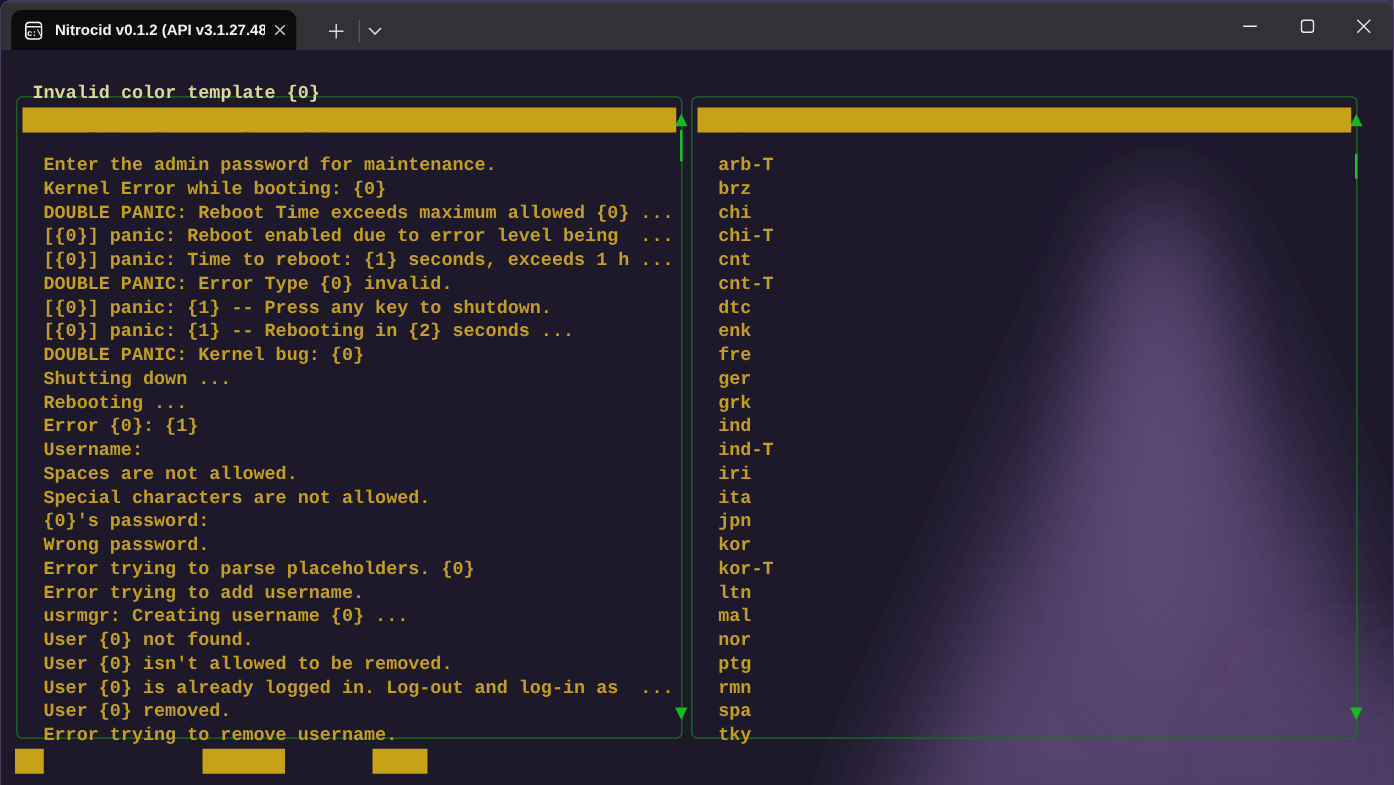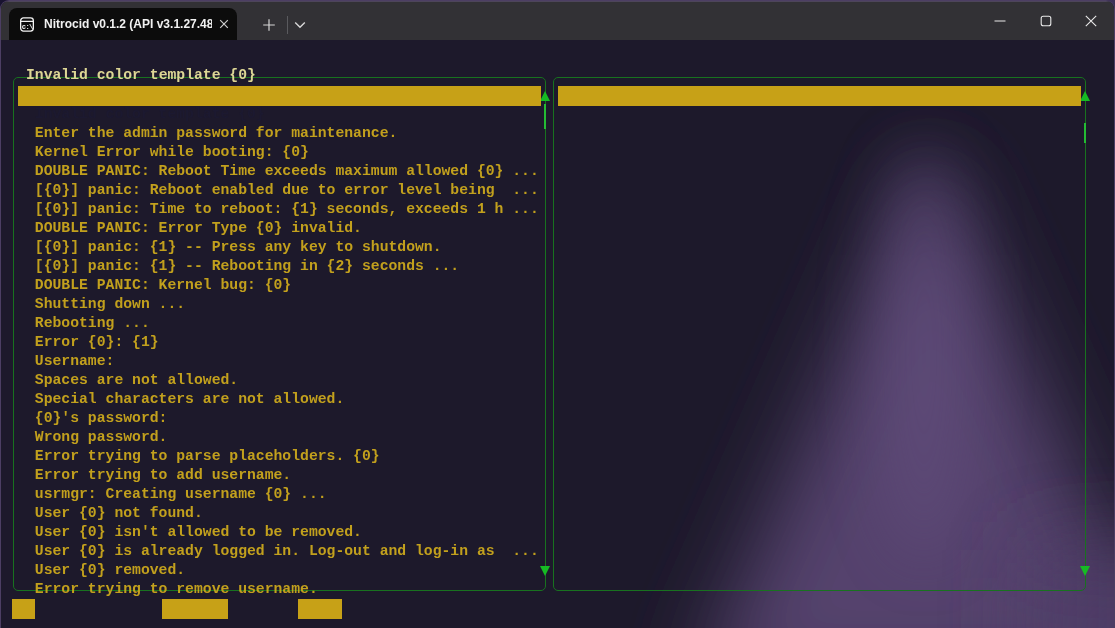--- a/index.html
+++ b/index.html
@@ -109,20 +109,46 @@
 {0}'s password:
 Wrong password.
 Error trying to parse placeholders. {0}
 Error trying to add username.
 usrmgr: Creating username {0} ...
 User {0} not found.
 User {0} isn't allowed to be removed.
 User {0} is already logged in. Log-out and log-in as  ...
 User {0} removed.
 Error trying to remove username.</pre>
+  <pre class="items i2"><span class="hl">arb                                                        </span>
+arb-T
+brz
+chi
+chi-T
+cnt
+cnt-T
+dtc
+enk
+fre
+ger
+grk
+ind
+ind-T
+iri
+ita
+jpn
+kor
+kor-T
+ltn
+mal
+nor
+ptg
+rmn
+spa
+tky</pre>
   <pre class="status"><span class="chip"> K </span> <span>Keybindings</span>  <span class="chip"> Escape </span> <span>Exit</span>  <span class="chip"> Tab </span> <span>Switch</span></pre>
   <div class="arrow up" style="left:540.3px;top:51.3px;"></div>
   <div class="arrow up" style="left:1080.4px;top:51.3px;"></div>
   <div class="arrow dn" style="left:540.3px;top:526.3px;"></div>
   <div class="arrow dn" style="left:1080.4px;top:526.3px;"></div>
   <div class="thumb" style="left:543.8px;top:64px;height:25px;"></div>
   <div class="thumb" style="left:1084px;top:83px;height:20px;"></div>
  </div>
  <div class="topline"></div>
 </div>

